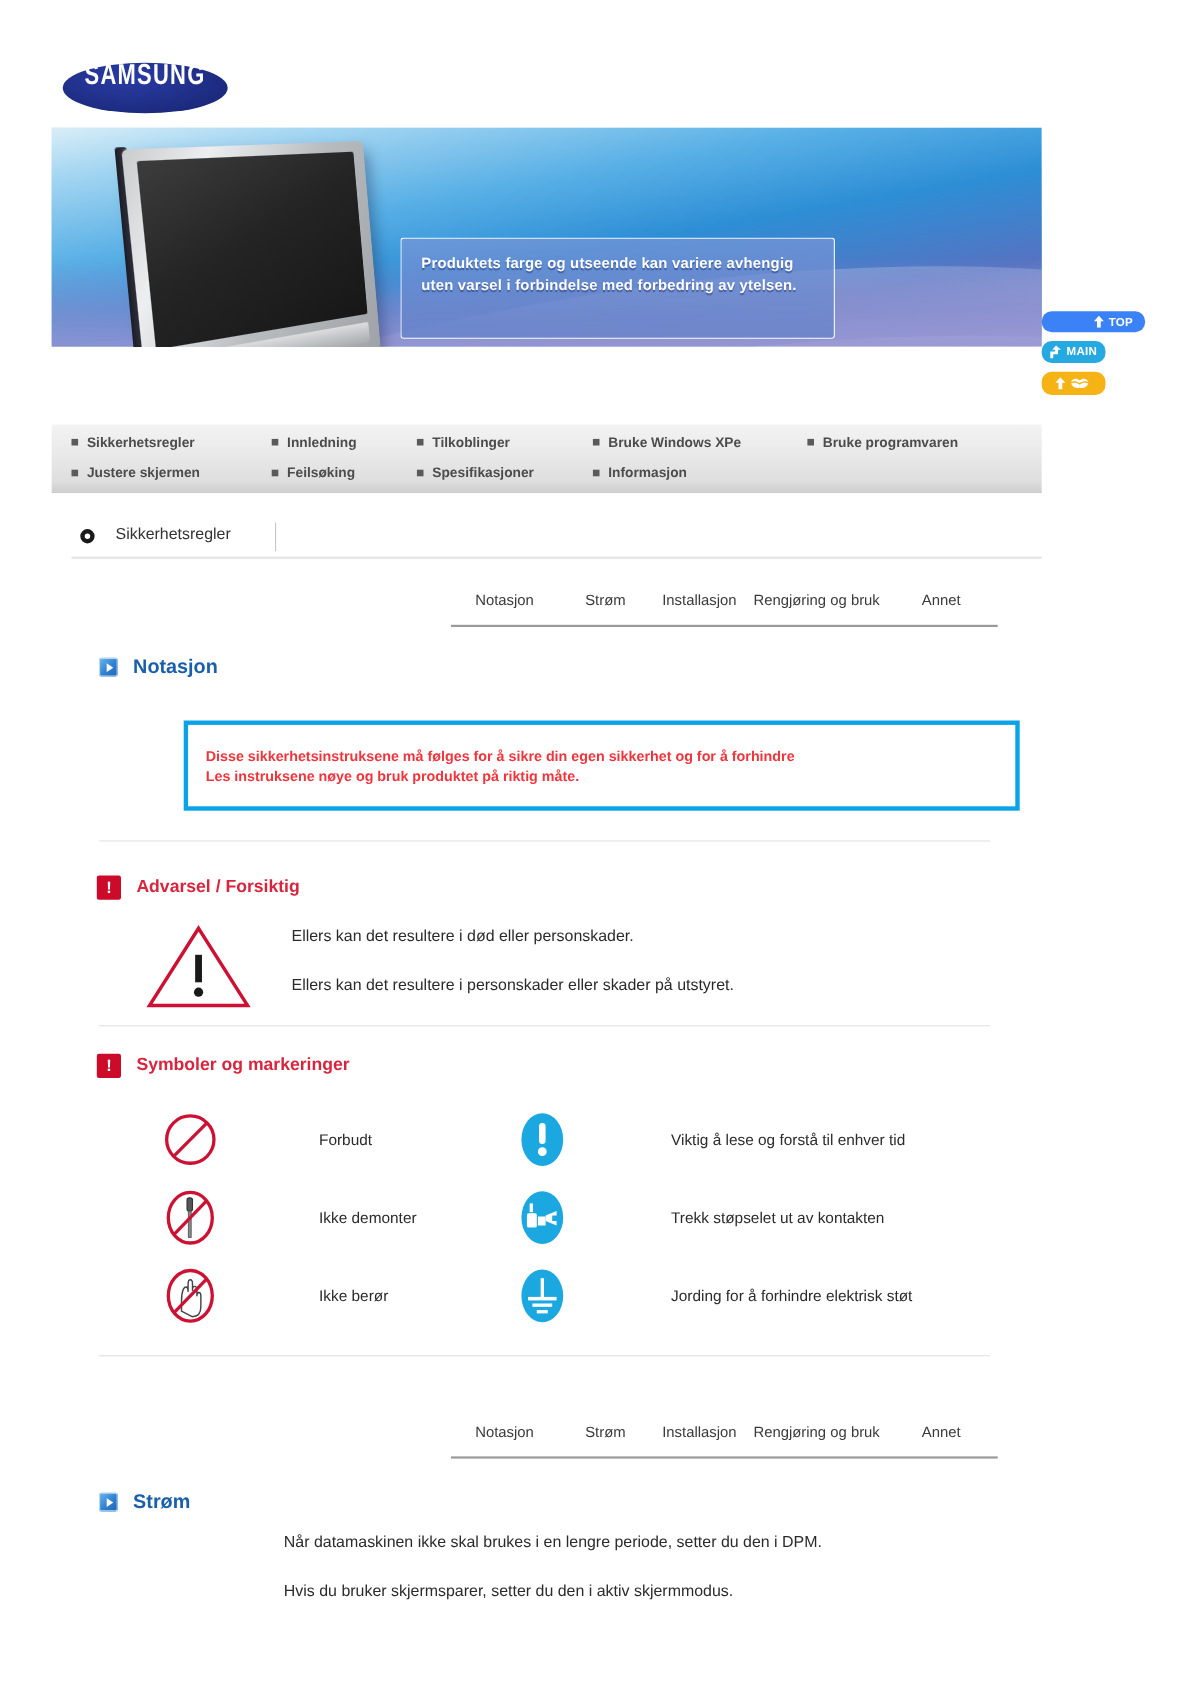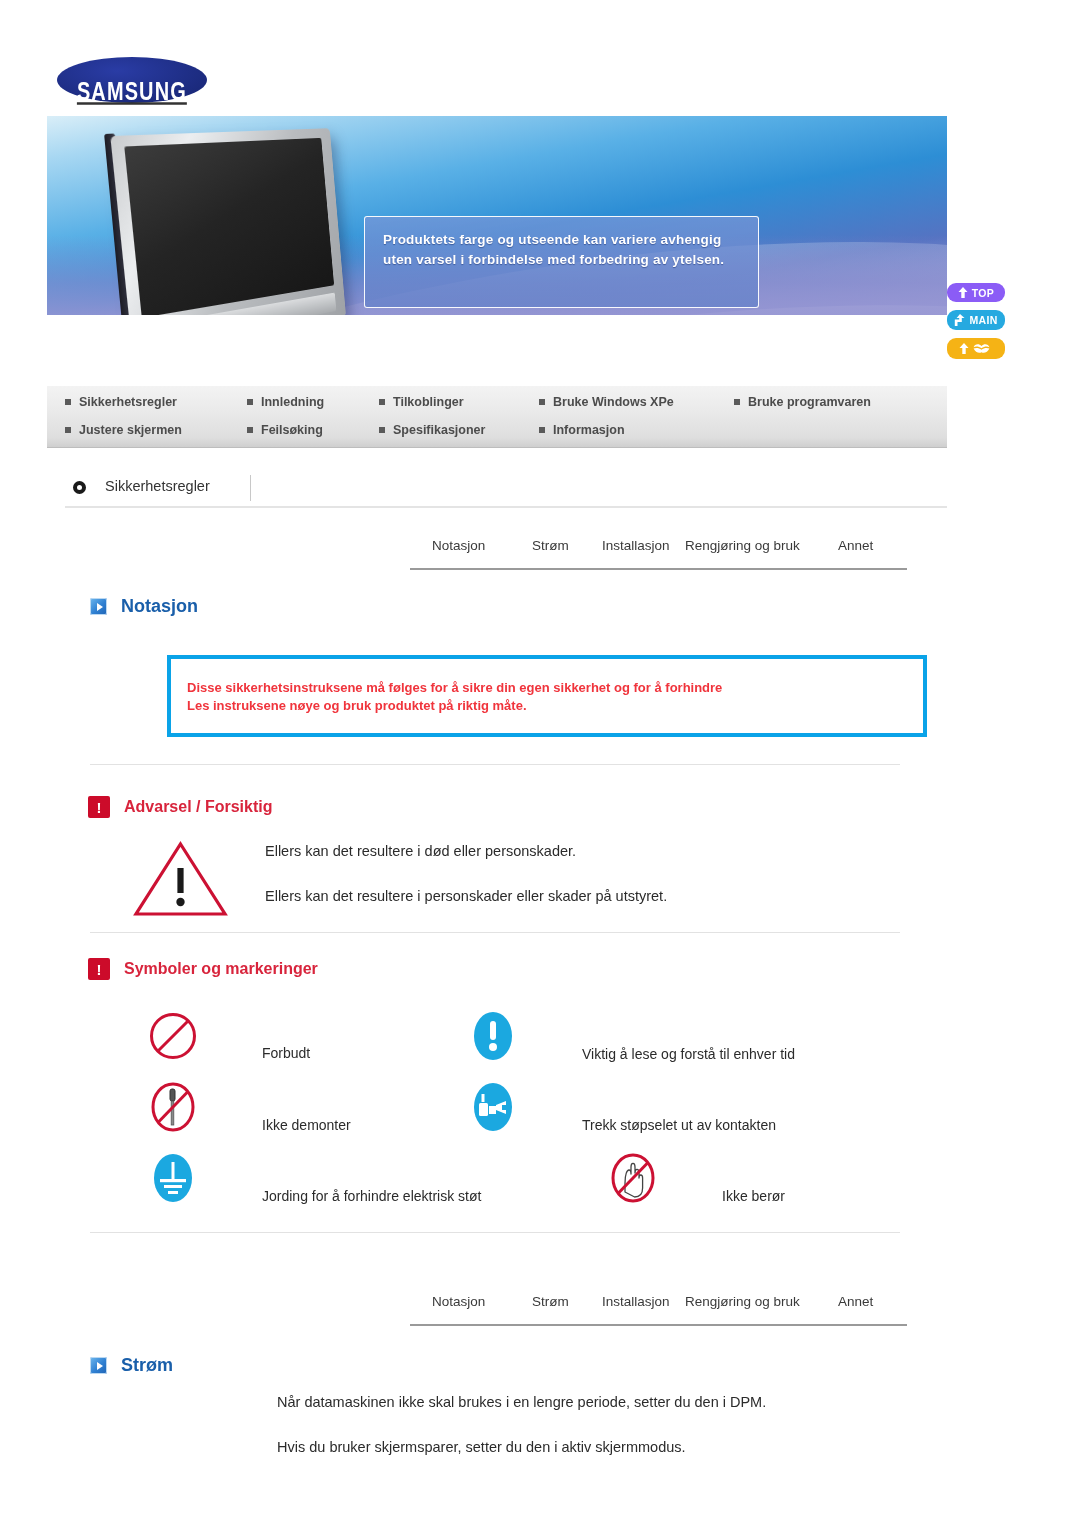--- a/index.html
+++ b/index.html
@@ -11,21 +11,21 @@
     overflow:hidden;
     position:relative;
   }
 
   
   .logo-wrap{position:absolute;left:57px;top:57px;width:150px;height:46px;}
   .logo-ellipse{
     width:150px;height:46px;border-radius:50%;
     background:#1b2c8a;
     background:radial-gradient(ellipse at 40% 30%, #2a3ca5 0%, #16246f 100%);
-    display:flex;align-items:flex-end;justify-content:center;text-decoration:underline;
+    display:flex;align-items:flex-start;justify-content:center;
   }
   .logo-text{
     color:#ffffff;font-family:"Liberation Sans",sans-serif;
     font-weight:bold;font-size:21px;letter-spacing:1.2px;
     transform:scaleY(1.25) scaleX(0.95);
     font-stretch:condensed;
   }
 
   
   .banner{
@@ -109,21 +109,21 @@
   }
 
   
   .floatbtns{position:absolute;left:947px;top:283px;width:60px;}
   .fbtn{
     width:58px;height:19px;border-radius:9px;margin-bottom:8px;
     display:flex;align-items:center;justify-content:center;gap:4px;
     color:#fff;font-size:10.5px;font-weight:bold;letter-spacing:.3px;
     cursor:pointer;
   }
-  .fbtn.top{background:#8b5cf6;}
+  .fbtn.top{background:#3b82f6;padding-left:36px;}
   .fbtn.main{background:#26a9e0;height:20px;}
   .fbtn.book{background:#f5b315;height:21px;}
   .fbtn svg{display:block;}
 
   
   .menubar{
     position:absolute;left:47px;top:386px;width:900px;height:62px;
     background:linear-gradient(180deg,#f3f3f3 0%, #e9e9e9 45%, #dedede 85%, #cfcfcf 100%);
     border-bottom:1px solid #bdbdbd;
     box-sizing:border-box;
@@ -207,27 +207,27 @@
   .divider{position:absolute;left:90px;width:810px;height:1px;background:#e2e2e2;}
 
   
   .tri{position:absolute;left:133px;top:840px;width:95px;height:78px;}
   .warn-lines{position:absolute;left:265px;top:843px;width:640px;}
   .warn-lines p{margin:0 0 29px 0;font-size:14.5px;color:#2b2b2b;}
 
   
   .symgrid{position:absolute;left:140px;top:1000px;width:790px;}
   .symrow{display:flex;align-items:center;height:71px;}
-  .symcell{display:flex;align-items:flex-end;width:320px;}
+  .symcell{display:flex;align-items:center;width:320px;gap:28px;}
   .symcell .glyph{width:66px;display:flex;justify-content:center;}
   .symcell .lbl{font-size:14px;color:#2b2b2b;margin-left:56px;white-space:nowrap;}
   .symcell.wide{width:460px;}
 
   
-  .strom-lines{position:absolute;left:277px;top:1394px;width:700px;}
+  .strom-lines{position:absolute;left:258px;top:1394px;width:700px;}
   .strom-lines p{margin:0 0 29px 0;font-size:14.5px;color:#2b2b2b;}
 </style>
 </head>
 <body>
 
 <div class="logo-wrap">
   <div class="logo-ellipse">
     <span class="logo-text">SAMSUNG</span>
   </div>
 </div>
@@ -418,41 +418,41 @@
           <rect x="12.5" y="13" width="3" height="8" fill="#ffffff"></rect>
           <path d="M20 25 h7 v8 h-7 z" fill="#ffffff"></path>
           <path d="M27 24 l10 -4 v4 h-4 v5 h4 v4 l-10 -4 z" fill="#ffffff"></path>
         </svg>
       </span>
       <span class="lbl">Trekk støpselet ut av kontakten</span>
     </div>
   </div>
 
   <div class="symrow">
+    <div class="symcell">
+      <span class="glyph">
+        <svg width="50" height="52" viewBox="0 0 50 52">
+          <path d="M17 40 v-9 c0-9 2-13 4-13 c1.6 0 2 1.6 2 4 v-7 c0-2.4 .6-3.6 2-3.6 c1.4 0 2 1.2 2 3.6 v6 c0-2.4 .6-3.6 2-3.6 c1.4 0 2 1.2 2 3.6 v5 c0-2 .6-3 1.8-3 c1.2 0 1.8 1 1.8 3 v10 c0 6-3 9-8 9 z" fill="#ffffff" stroke="#444" stroke-width="1.3" stroke-linejoin="round"></path>
+          <ellipse cx="25" cy="26" rx="20" ry="23" fill="none" stroke="#cc1133" stroke-width="3"></ellipse>
+          <line x1="10.5" y1="41" x2="39.5" y2="11" stroke="#cc1133" stroke-width="3"></line>
+        </svg>
+      </span>
+      <span class="lbl">Ikke berør</span>
+    </div>
     <div class="symcell wide">
       <span class="glyph">
         <svg width="48" height="52" viewBox="0 0 48 52">
           <ellipse cx="24" cy="26" rx="19" ry="24" fill="#1ba8e0"></ellipse>
           <rect x="22.5" y="10" width="3" height="18" fill="#ffffff"></rect>
           <rect x="11" y="27" width="26" height="3.2" fill="#ffffff"></rect>
           <rect x="15" y="33" width="18" height="3" fill="#ffffff"></rect>
           <rect x="19" y="39" width="10" height="3" fill="#ffffff"></rect>
         </svg>
       </span>
       <span class="lbl">Jording for å forhindre elektrisk støt</span>
-    </div>
-    <div class="symcell">
-      <span class="glyph">
-        <svg width="50" height="52" viewBox="0 0 50 52">
-          <path d="M17 40 v-9 c0-9 2-13 4-13 c1.6 0 2 1.6 2 4 v-7 c0-2.4 .6-3.6 2-3.6 c1.4 0 2 1.2 2 3.6 v6 c0-2.4 .6-3.6 2-3.6 c1.4 0 2 1.2 2 3.6 v5 c0-2 .6-3 1.8-3 c1.2 0 1.8 1 1.8 3 v10 c0 6-3 9-8 9 z" fill="#ffffff" stroke="#444" stroke-width="1.3" stroke-linejoin="round"></path>
-          <ellipse cx="25" cy="26" rx="20" ry="23" fill="none" stroke="#cc1133" stroke-width="3"></ellipse>
-          <line x1="10.5" y1="41" x2="39.5" y2="11" stroke="#cc1133" stroke-width="3"></line>
-        </svg>
-      </span>
-      <span class="lbl">Ikke berør</span>
     </div>
   </div>
 
 </div>
 
 <div class="divider" style="top:1232px"></div>
 
 <div class="tabs t2">
   <span class="tab" style="left:22px">Notasjon</span>
   <span class="tab" style="left:122px">Strøm</span>

